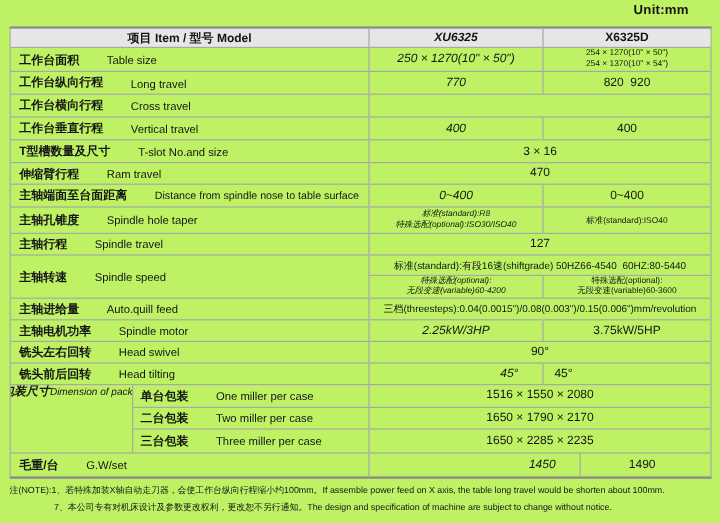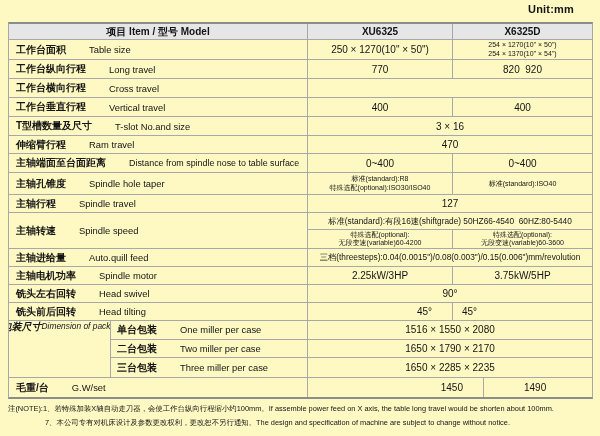--- a/index.html
+++ b/index.html
@@ -6,21 +6,21 @@
     --line:#a8a8a8;
     --outer:#8c8c8c;
     --header-bg:#e6e6e6;
     --ink:#141414;
   }
   *{margin:0;padding:0;box-sizing:border-box;}
   body{background:#fff;}
   .page{
     position:relative;
     width:600px;height:436px;
-    background:#fef9c3;
+    background:#bef264;
     font-family:"Liberation Sans", sans-serif;
     color:var(--ink);
     overflow:hidden;
   }
   .unit{
     position:absolute;top:3px;right:26px;
     font-size:11px;font-weight:bold;letter-spacing:.2px;
   }
   .spec-table{
     position:absolute;left:8px;top:22px;width:585px;
@@ -28,21 +28,21 @@
     border-bottom:2px solid var(--outer);
     border-left:1px solid var(--line);
     border-right:1px solid var(--line);
   }
   .row{display:flex;border-bottom:1px solid var(--line);}
   .row:last-child{border-bottom:none;gap:31px;}
   .h16{height:16px}.h18{height:18px}.h19{height:19px}.h20{height:20px}
   .h22{height:22px}.h36{height:36px}.h57{height:57px}
   .c{display:flex;align-items:center;justify-content:center;overflow:hidden;}
   .label{width:299px;justify-content:flex-start;padding-left:7px;border-right:1px solid var(--line);}
-  .col1{width:145px;border-right:1px solid var(--line);}
+  .col1{width:145px;border-right:1px solid var(--line);font-style:italic;}
   .col2{flex:1;}
   .span2{flex:1;}
   .zh{font-weight:bold;font-size:10px;margin-right:23px;white-space:nowrap;}
   .en{font-size:9.4px;white-space:nowrap;}
   .val{font-size:10px;white-space:pre;}
   .hdr{background:var(--header-bg);font-weight:bold;}
   .hdr .c{font-size:10px;}
   .two-line{flex-direction:column;justify-content:center;line-height:1.15;}
   .sm{font-size:7px;white-space:pre;}
   .med{font-size:8.3px;white-space:pre;}

